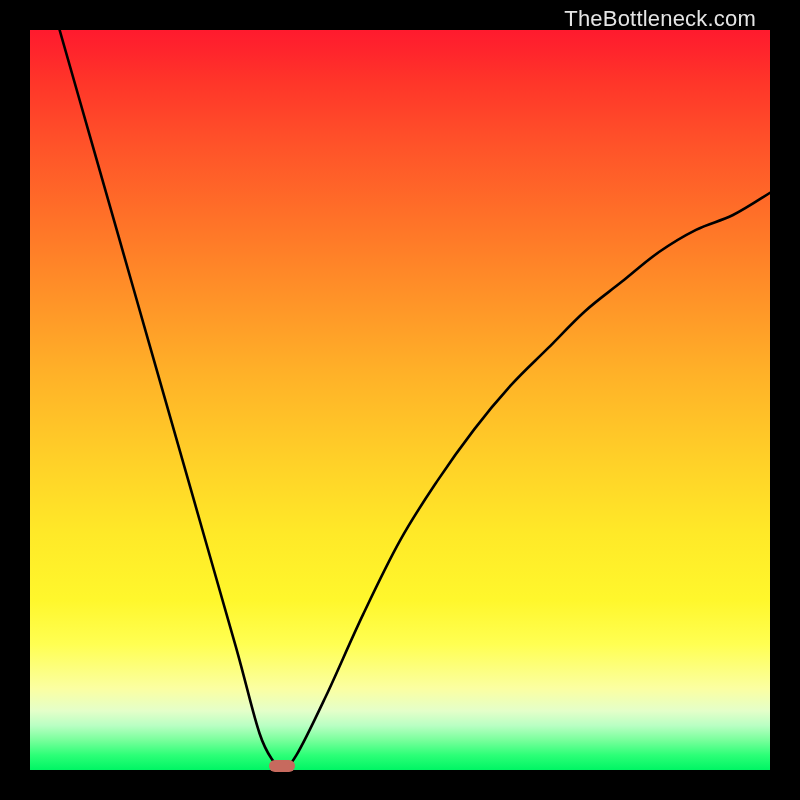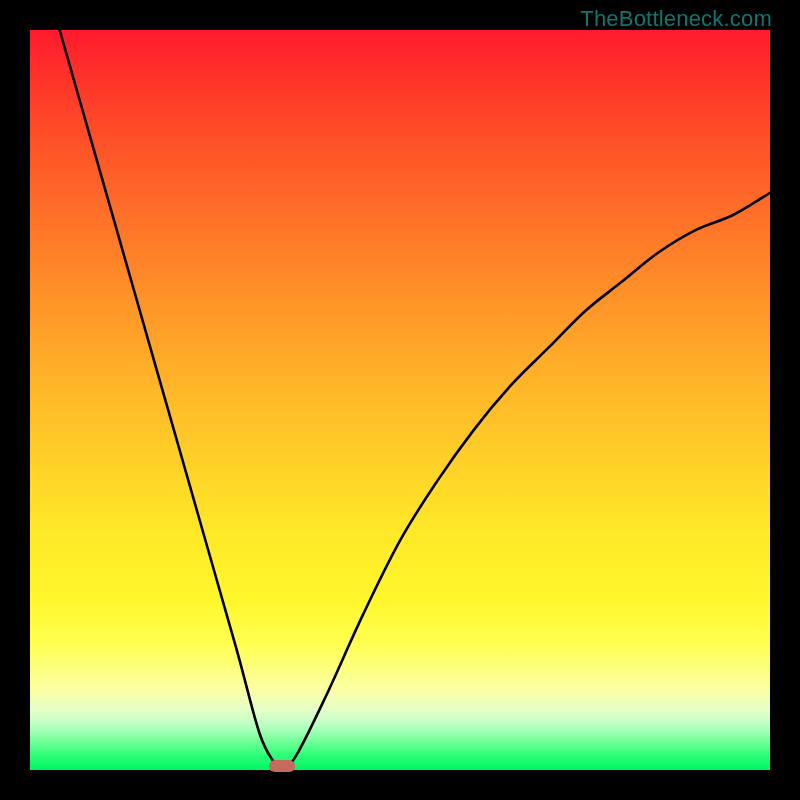--- a/index.html
+++ b/index.html
@@ -39,24 +39,24 @@
       #fbffa2 89%,
       #e4ffc9 92%,
       #b9ffc3 94%,
       #77ff9b 96%,
       #2cff77 98%,
       #00f564 100%);
   }
   .watermark {
     position: absolute;
     top: 6px;
-    right: 28px;
+    right: 44px;
     font-size: 22px;
     font-weight: 500;
-    color: #0f766e;
+    color: #e5e5e5;
     letter-spacing: 0.2px;
     user-select: none;
   }
   svg.curve {
     position: absolute;
     left: 0;
     top: 0;
     width: 740px;
     height: 740px;
   }

